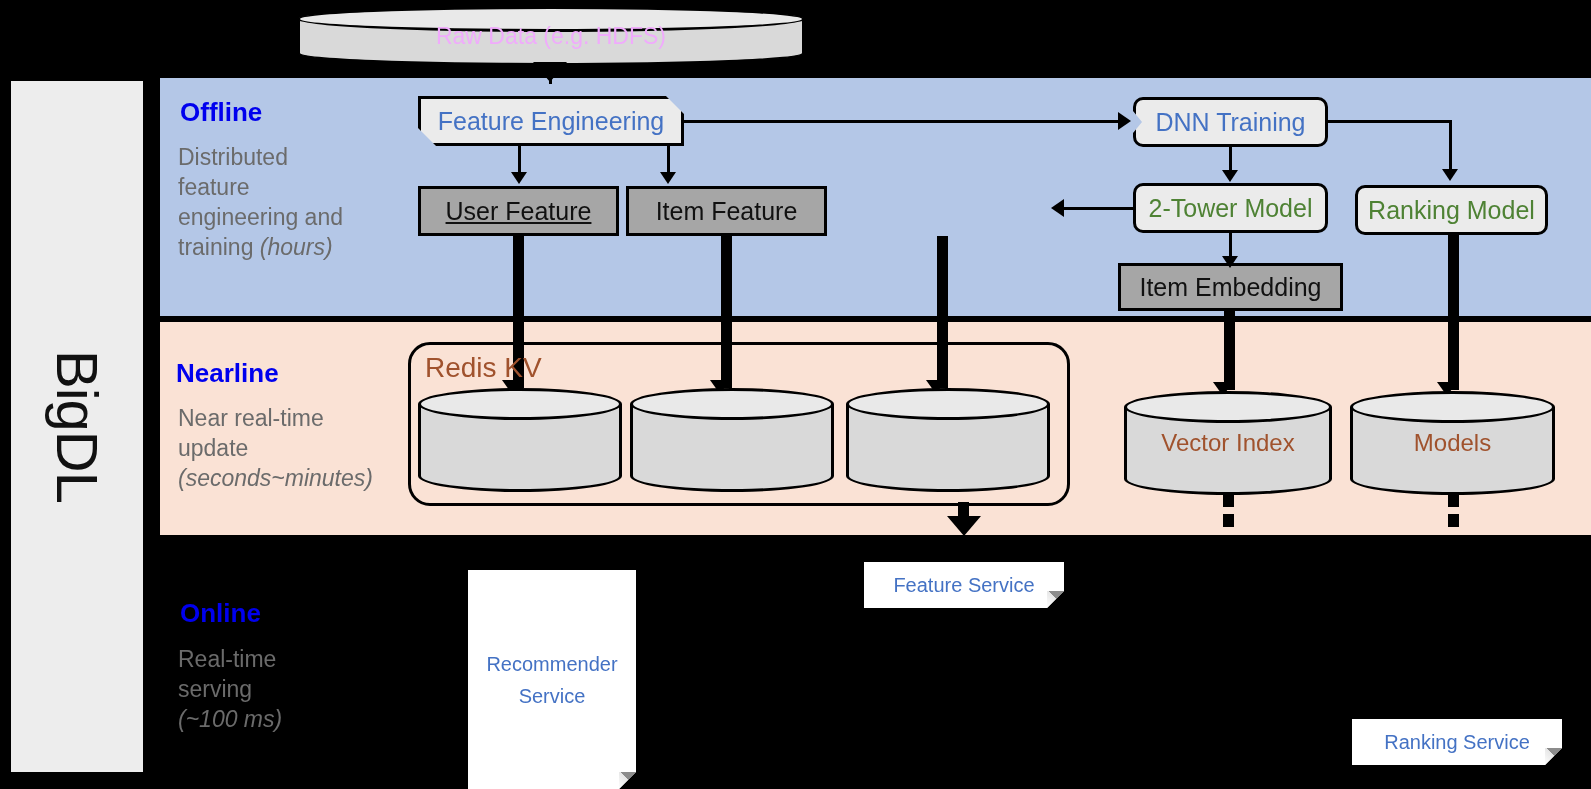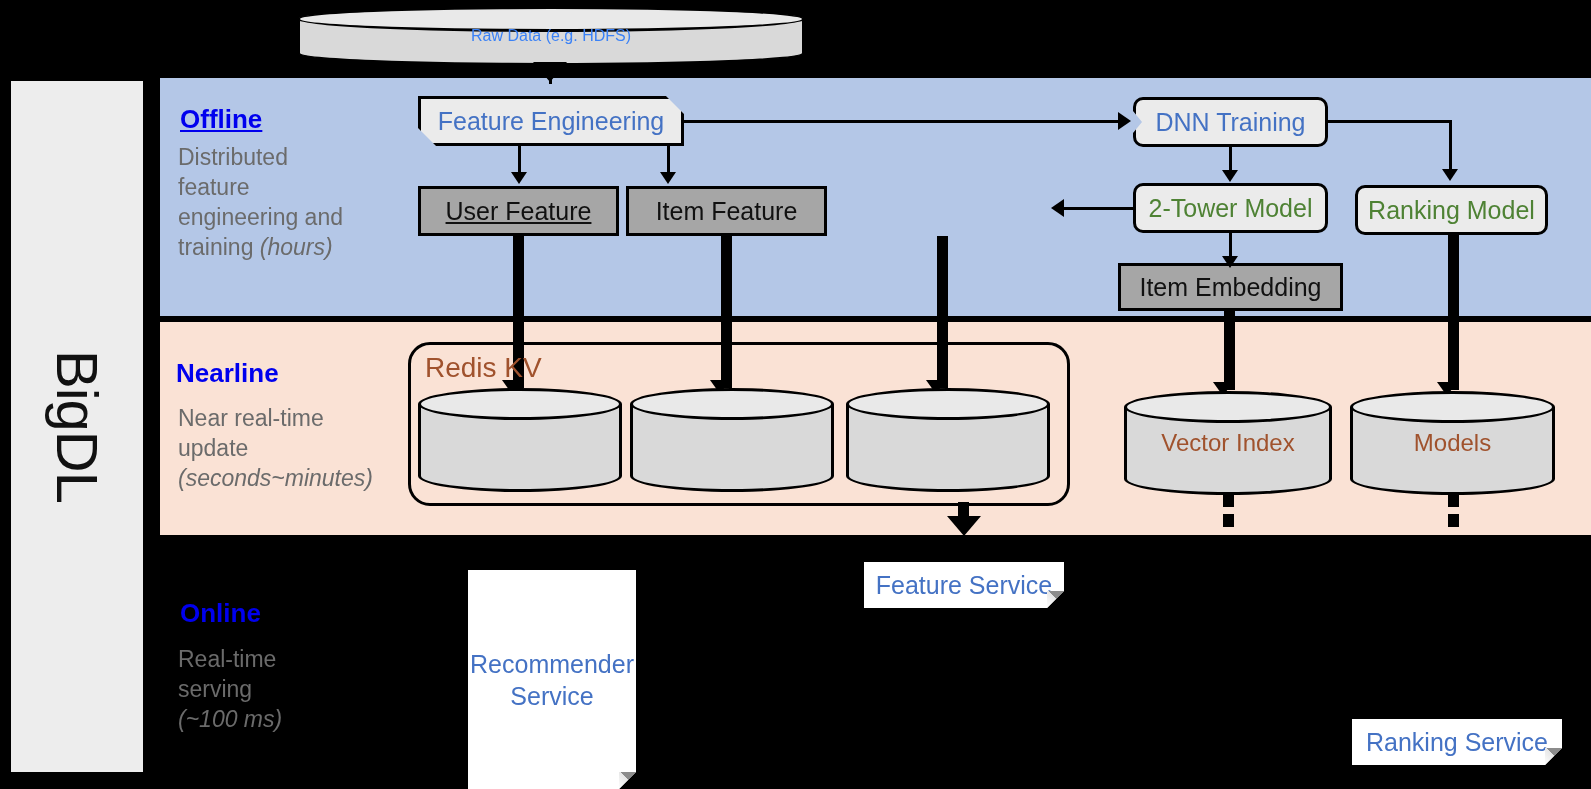--- a/index.html
+++ b/index.html
@@ -67,42 +67,42 @@
             border-right:10px solid transparent;border-top:14px solid #000;}
   .arrow-dn.big{border-left-width:17px;border-right-width:17px;border-top-width:20px;}
   .arrow-dn.sm{border-left-width:8px;border-right-width:8px;border-top-width:12px;}
   .arrow-lf{position:absolute;width:0;height:0;border-top:9px solid transparent;
             border-bottom:9px solid transparent;border-right:13px solid #000;}
   .arrow-rt{position:absolute;width:0;height:0;border-top:9px solid transparent;
             border-bottom:9px solid transparent;border-left:13px solid #000;}
   .dash-sq{position:absolute;width:11px;height:13px;background:#000;}
 
   
-  .doc{position:absolute;background:#ffffff;color:#4472c4;font-size:25px;
+  .doc{position:absolute;background:#ffffff;color:#4472c4;font-size:20px;
        display:flex;align-items:center;justify-content:center;text-align:center;
        clip-path:polygon(0 0, 100% 0, 100% calc(100% - 17px), calc(100% - 17px) 100%, 0 100%);}
   .doc .fold{position:absolute;right:0;bottom:0;width:17px;height:17px;
              background:linear-gradient(225deg,#8c8c8c 0%,#8c8c8c 45%,#e6e6e6 46%,#ffffff 100%);}
   .doc-tall{flex-direction:column;line-height:32px;}
 </style>
 </head>
 <body>
 
 <div id="stage">
 
   <div class="band" id="band-offline"></div>
   <div class="band" id="band-nearline"></div>
   <div class="band" id="band-online"></div>
 
   <div id="bigdl-strip"></div>
   <div id="bigdl-label">
     <span>BigDL</span>
   </div>
 
-  <div class="band-title" style="left:180px;top:104px;text-decoration:underline;">Offline</div>
+  <div class="band-title" style="left:180px;top:97px;">Offline</div>
   <div class="band-sub" style="left:178px;top:142px;">
     <div>Distributed</div>
     <div>feature</div>
     <div>engineering and</div>
     <div><span>training </span><i>(hours)</i></div>
   </div>
 
   <div class="band-title" style="left:176px;top:358px;">Nearline</div>
   <div class="band-sub" style="left:178px;top:403px;">
     <div>Near real-time</div>
@@ -114,21 +114,21 @@
   <div class="band-sub" style="left:178px;top:644px;">
     <div>Real-time</div>
     <div>serving</div>
     <div><i>(~100 ms)</i></div>
   </div>
 
   <div class="cyl" style="left:297px;top:6px;width:508px;height:60px;">
     <div class="bot" style="height:26px;"></div>
     <div class="body" style="top:13px;bottom:13px;background:#d9d9d9;"></div>
     <div class="top" style="height:26px;"></div>
-    <div class="lbl" style="color:#3b82f6;font-size:16px;top:50%;">Raw Data (e.g. HDFS)</div>
+    <div class="lbl" style="color:#f0abfc;font-size:23px;top:50%;">Raw Data (e.g. HDFS)</div>
   </div>
 
   <div class="ln thin-v" style="left:549px;top:64px;height:20px;"></div>
   <div class="arrow-dn big" style="left:533px;top:62px;"></div>
 
   <div class="node proc-box blue-txt clip-fe" style="left:418px;top:96px;width:266px;height:50px;">
     <span>Feature Engineering</span>
   </div>
 
   <div class="node proc-box blue-txt clip-dnn rounded" style="left:1133px;top:97px;width:195px;height:50px;">

